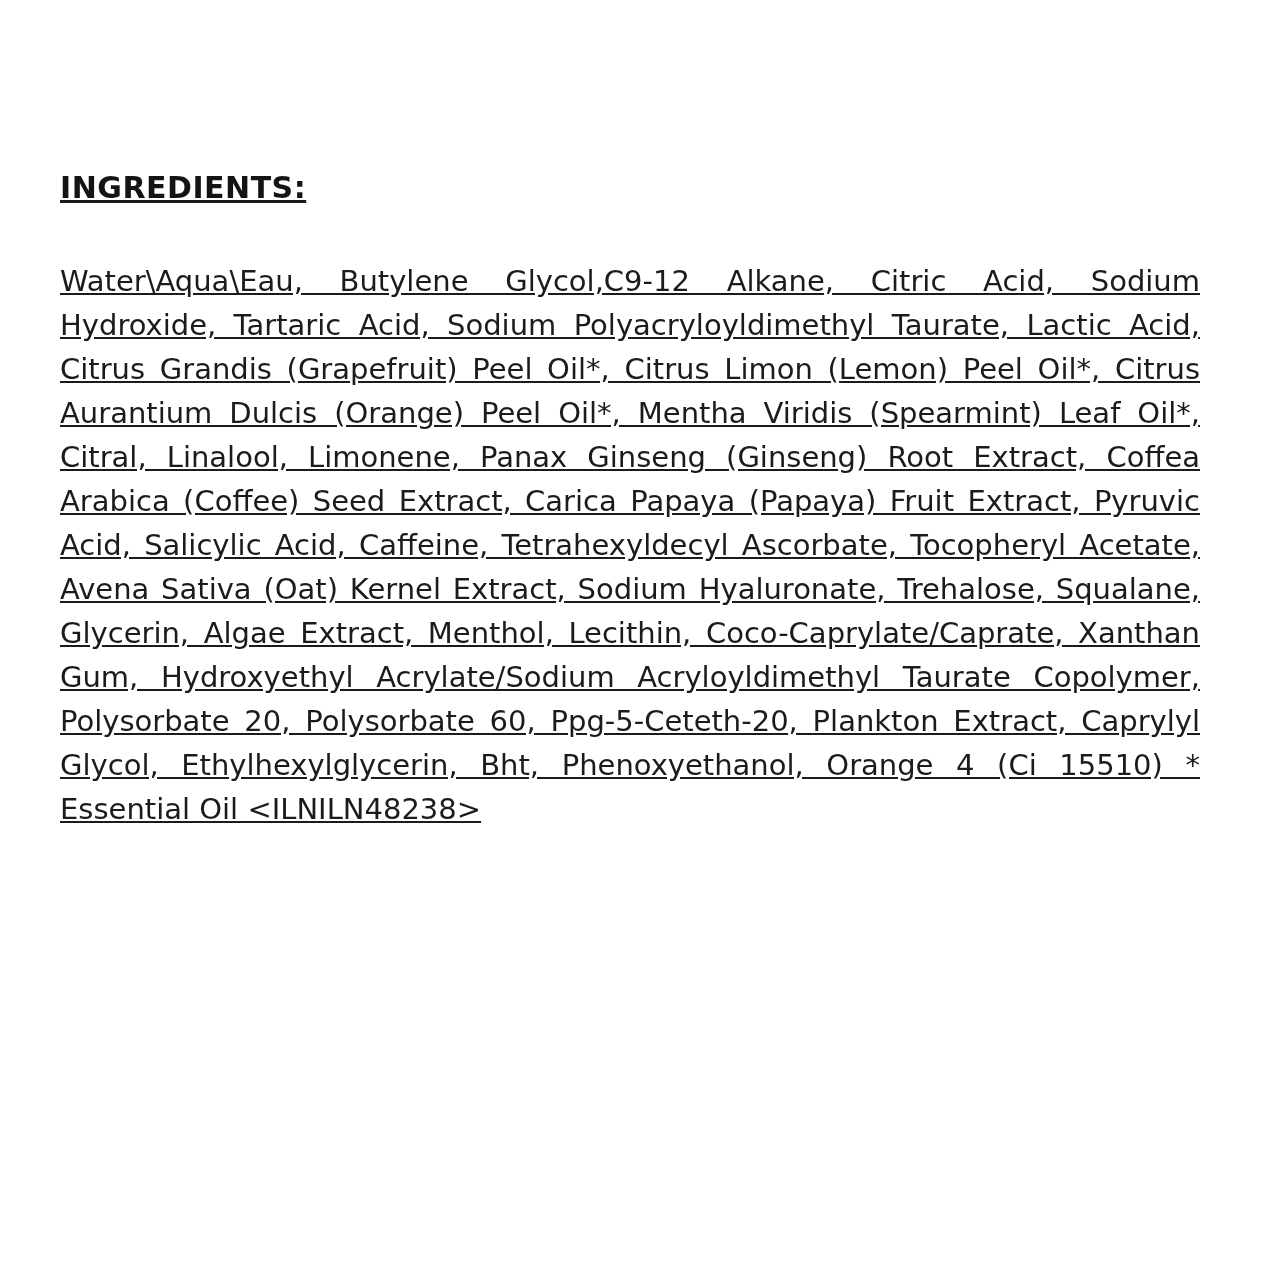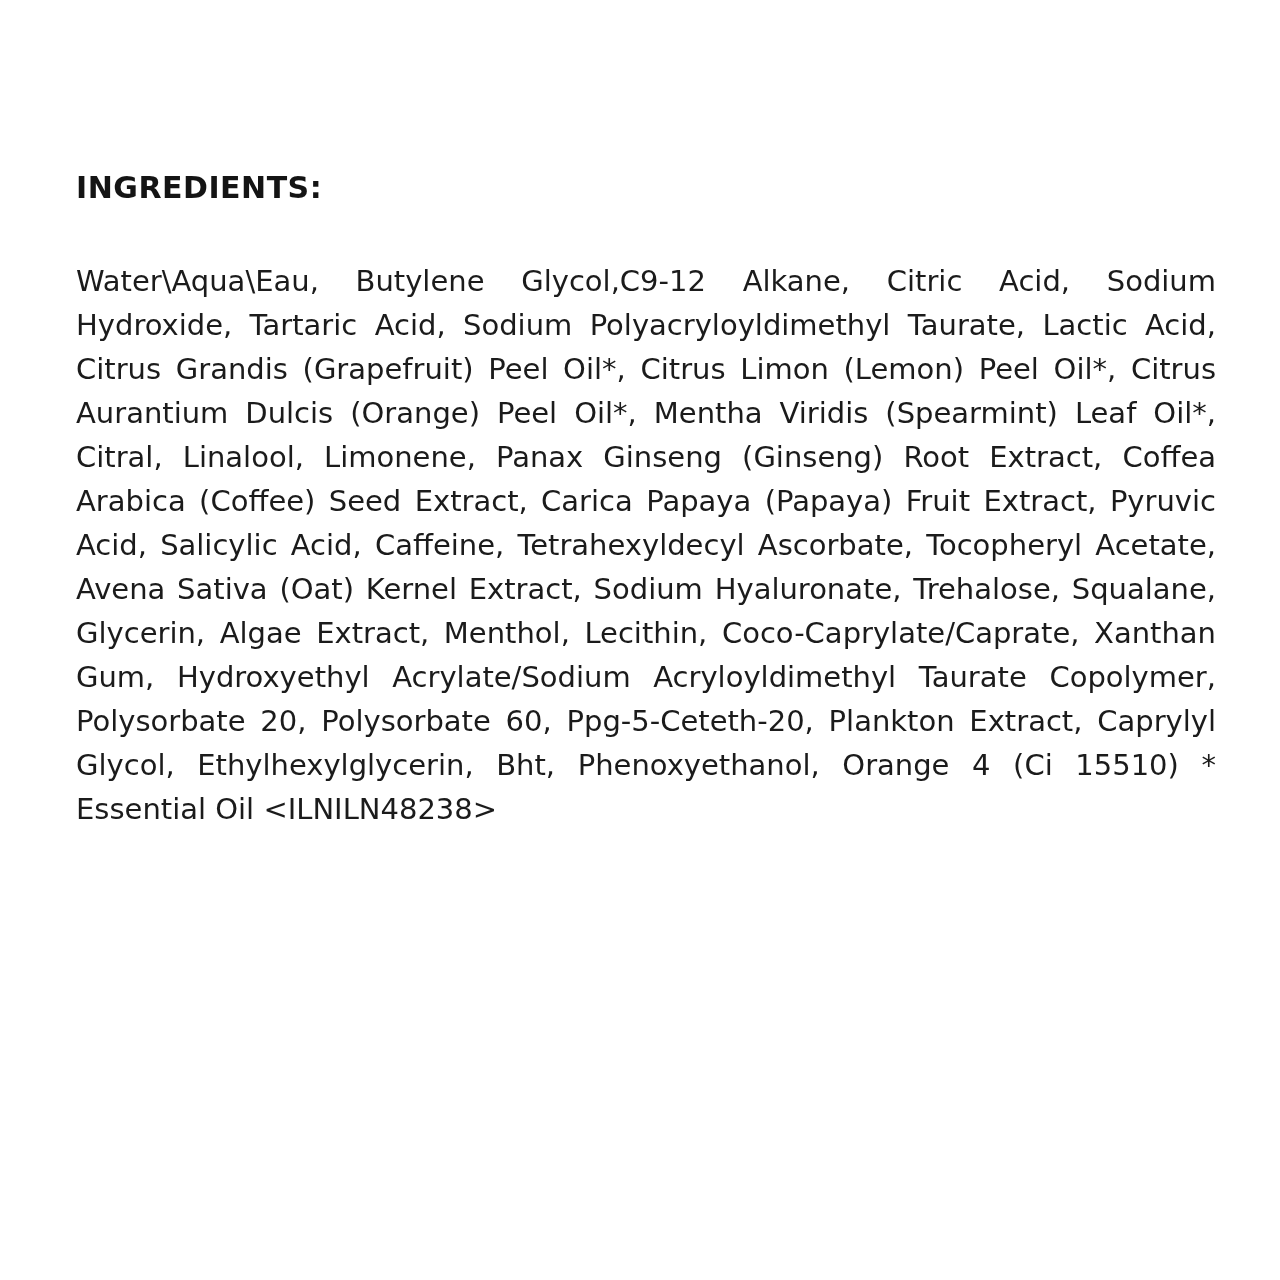--- a/index.html
+++ b/index.html
@@ -11,23 +11,24 @@
       position: relative;
       width: 1280px;
       height: 1280px;
       background: #ffffff;
       overflow: hidden;
       font-family: "DejaVu Sans", "Liberation Sans", sans-serif;
       color: #1b1b1b;
     }
     .content {
       position: absolute;
-      left: 76px;
+      left: 60px;
       top: 170px;
       width: 1140px;
+      text-decoration: underline;
     }
     .heading {
       font-size: 30px;
       font-weight: 700;
       letter-spacing: 0.5px;
       margin: 0 0 54px 0;
       color: #141414;
     }
     .body-text {
       font-size: 29px;

